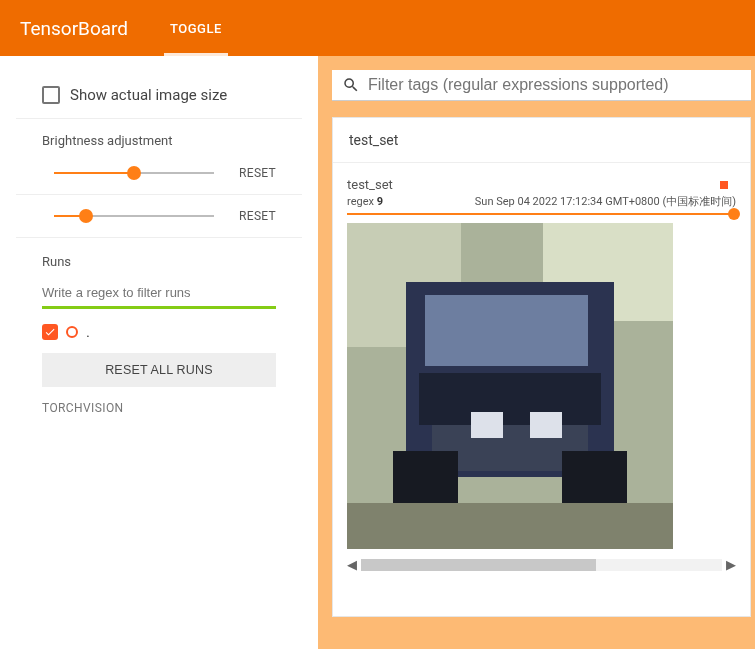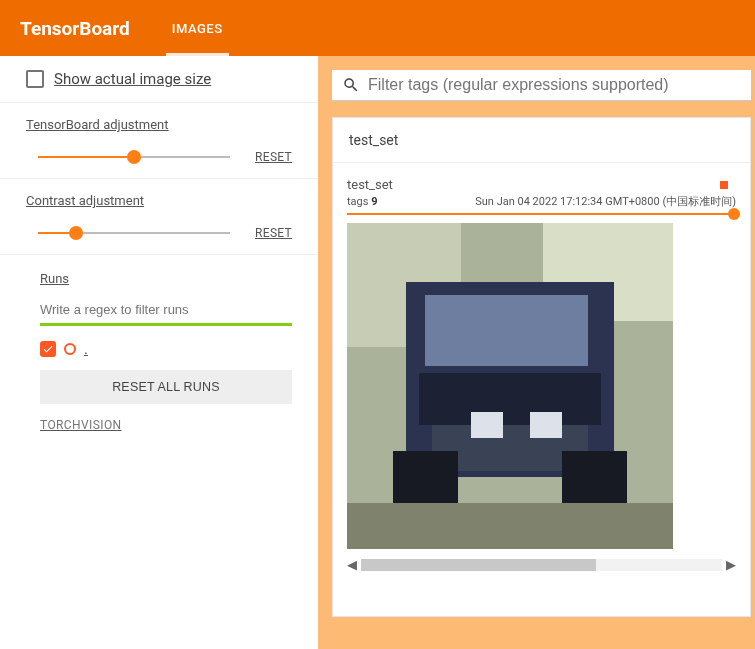--- a/index.html
+++ b/index.html
@@ -16,21 +16,21 @@
     background: #ef6c00;
     height: 56px;
     display: flex;
     align-items: center;
     padding: 0 20px;
     gap: 36px;
   }
   .logo {
     color: #fff;
     font-size: 19px;
-    font-weight: 700;
+    font-weight: 400;
   }
   .tab {
     color: #fff;
     font-size: 13px;
     font-weight: 500;
     letter-spacing: 0.5px;
     height: 56px;
     display: flex;
     align-items: center;
     position: relative;
@@ -45,27 +45,26 @@
     background: rgba(255,255,255,0.85);
   }
   .body {
     display: flex;
     height: calc(649px - 56px);
   }
   .sidebar {
     width: 318px;
     border-right: 0px solid #eee;
     background: #fff;
-    padding: 0;
+    padding: 16px;
     font-size: 13px;
     color: #555;
-    text-decoration: underline;
   }
   .sidebar-section { padding: 14px 26px; border-bottom: 1px solid #eee; }
-  .sidebar-section.noline { border-bottom: none; padding-top:16px;margin-left:14px; }
+  .sidebar-section.noline { border-bottom: none; padding-top:16px; }
   .showactual { display: flex; align-items: center; gap: 10px; font-size: 15px; color: #444; }
   .checkbox {
     width: 18px; height: 18px; border: 2px solid #757575; border-radius: 2px;
     display:inline-block; cursor:pointer;
   }
   .adj-label { font-size: 13px; color: #555; margin-bottom: 18px; }
   .slider-row { display: flex; align-items: center; gap: 18px; margin-left: 12px;}
   .slider {
     position: relative; flex: 1; height: 2px; background: #bdbdbd;
   }
@@ -169,47 +168,46 @@
     flex:1; height: 12px; background: #f2f2f2; position:relative;
   }
   .scroll-thumb { position:absolute; left:0; top:0; bottom:0; width:65%; background:#c8c8c8; }
 </style>
 </head>
 <body>
 
 <div class="header">
   <div class="logo">TensorBoard</div>
   <div class="tab active">
-    <span>IMAGES</span>
+    <span>TOGGLE</span>
   </div>
 </div>
 
 <div class="body">
   <div class="sidebar">
 
     <div class="sidebar-section">
       <label class="showactual">
         <span class="checkbox"></span>
         <span>Show actual image size</span>
       </label>
     </div>
 
     <div class="sidebar-section">
-      <div class="adj-label">TensorBoard adjustment</div>
+      <div class="adj-label">Brightness adjustment</div>
       <div class="slider-row">
         <div class="slider">
           <div class="slider-fill" style="width:50%"></div>
           <div class="slider-thumb" style="left:50%"></div>
         </div>
         <div class="reset-btn">RESET</div>
       </div>
     </div>
 
     <div class="sidebar-section">
-      <div class="adj-label">Contrast adjustment</div>
       <div class="slider-row">
         <div class="slider">
           <div class="slider-fill" style="width:20%"></div>
           <div class="slider-thumb" style="left:20%"></div>
         </div>
         <div class="reset-btn">RESET</div>
       </div>
     </div>
 
     <div class="sidebar-section noline">
@@ -240,23 +238,23 @@
     </div>
 
     <div class="card">
       <div class="card-header">test_set</div>
       <div class="card-body">
         <div class="meta-wrap">
           <div class="pin"></div>
           <div class="tag-small">test_set</div>
           <div class="step-row">
             <span class="step-label">
-              <span>tags </span><b>9</b>
+              <span>regex </span><b>9</b>
             </span>
-            <span class="timestamp">Sun Jan 04 2022 17:12:34 GMT+0800 (中国标准时间)</span>
+            <span class="timestamp">Sun Sep 04 2022 17:12:34 GMT+0800 (中国标准时间)</span>
           </div>
           <div class="step-slider">
             <div class="step-thumb"></div>
           </div>
         </div>
 
         <div class="image-preview">
 
           <div class="px" style="left:0;top:0;width:100%;height:100%;background:#aab29a"></div>
           <div class="px" style="left:0;top:0;width:35%;height:38%;background:#c7cdb5"></div>

